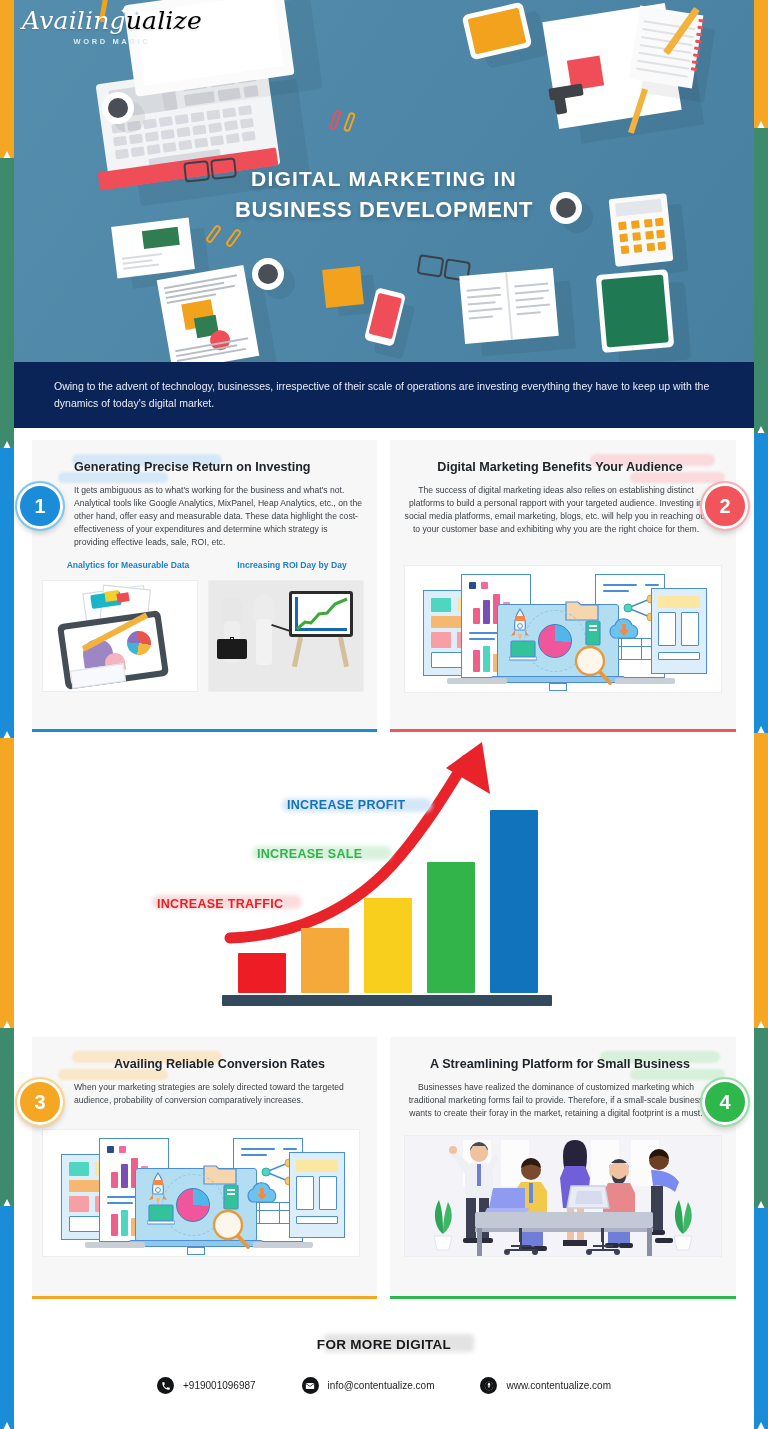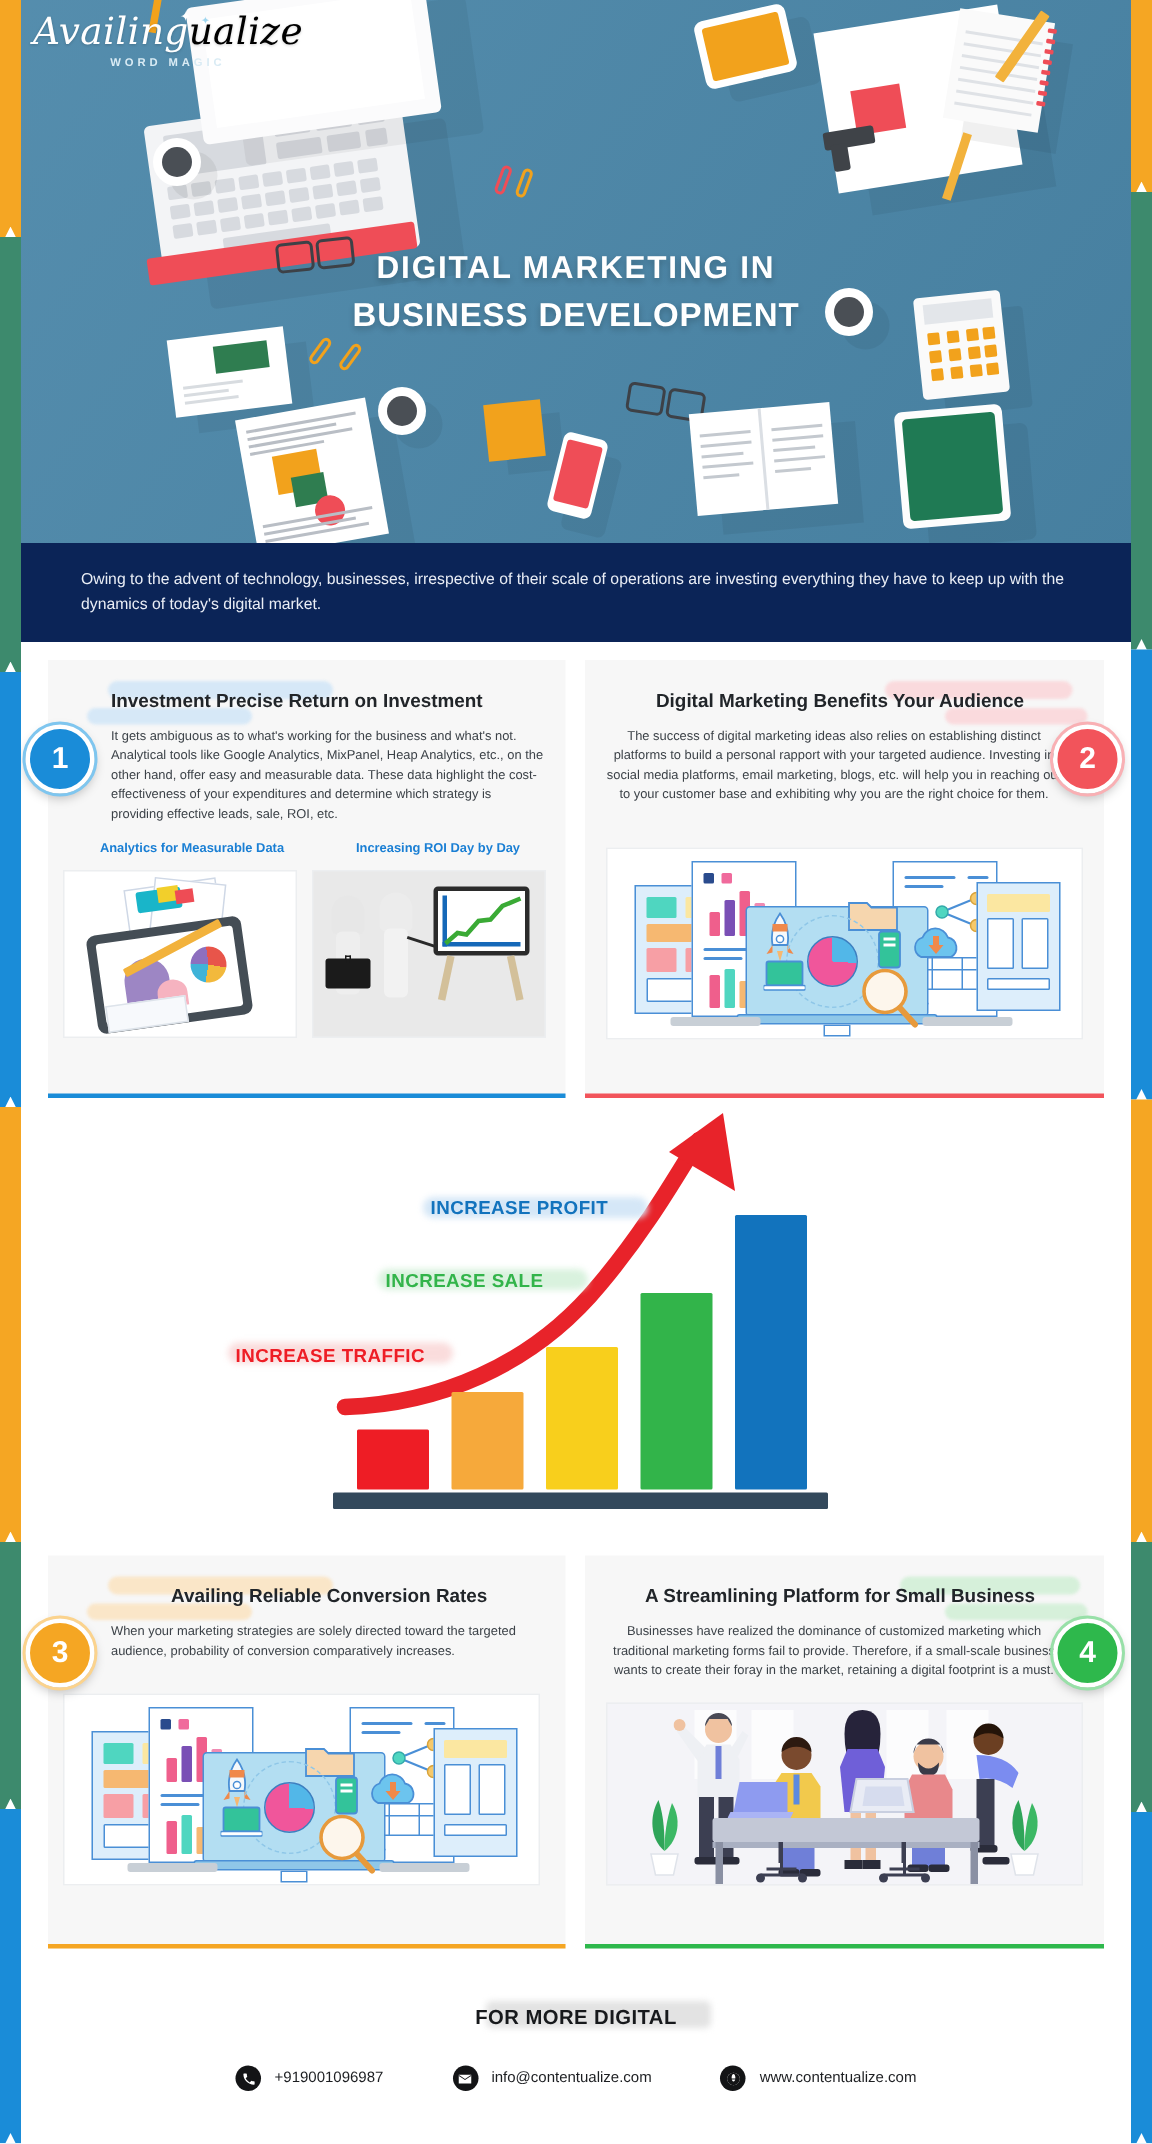--- a/index.html
+++ b/index.html
@@ -351,21 +351,21 @@
     </div>
   </div>
 
   <div class="banner">
     <p>Owing to the advent of technology, businesses, irrespective of their scale of operations are investing everything they have to keep up with the dynamics of today's digital market.</p>
   </div>
 
   <div class="card" style="left:32px;top:440px;width:345px;height:292px;">
     <div class="hl" style="left:40px;top:14px;width:150px;height:12px;background:#d6e8f7;"></div>
     <div class="hl" style="left:26px;top:32px;width:110px;height:11px;background:#d6e8f7;"></div>
-    <div class="card-h" style="position:absolute;left:42px;top:20px;width:290px;">Investment Precise Return on Investment</div>
+    <div class="card-h" style="position:absolute;left:42px;top:20px;width:290px;">Generating Precise Return on Investing</div>
     <div class="card-p" style="position:absolute;left:42px;top:44px;width:290px;">It gets ambiguous as to what's working for the business and what's not. Analytical tools like Google Analytics, MixPanel, Heap Analytics, etc., on the other hand, offer easy and measurable data. These data highlight the cost-effectiveness of your expenditures and determine which strategy is providing effective leads, sale, ROI, etc.</div>
 
     <div class="subcap" style="position:absolute;left:16px;top:120px;width:160px;text-align:center;">Analytics for Measurable Data</div>
     <div class="subcap" style="position:absolute;left:180px;top:120px;width:160px;text-align:center;">Increasing ROI Day by Day</div>
 
     <div class="imgbox" style="left:10px;top:140px;width:156px;height:112px;">
       <div style="position:absolute;left:42px;top:8px;width:62px;height:44px;background:#fff;border:1px solid #cfd8e6;transform:rotate(-8deg)"></div>
       <div style="position:absolute;left:58px;top:6px;width:48px;height:40px;background:#fff;border:1px solid #cfd8e6;transform:rotate(6deg)"></div>
       <div style="position:absolute;left:48px;top:12px;width:30px;height:14px;background:#19b5c9;border-radius:2px;transform:rotate(-8deg)"></div>
       <div style="position:absolute;left:62px;top:10px;width:14px;height:10px;background:#f2cf2b;transform:rotate(-8deg)"></div>

